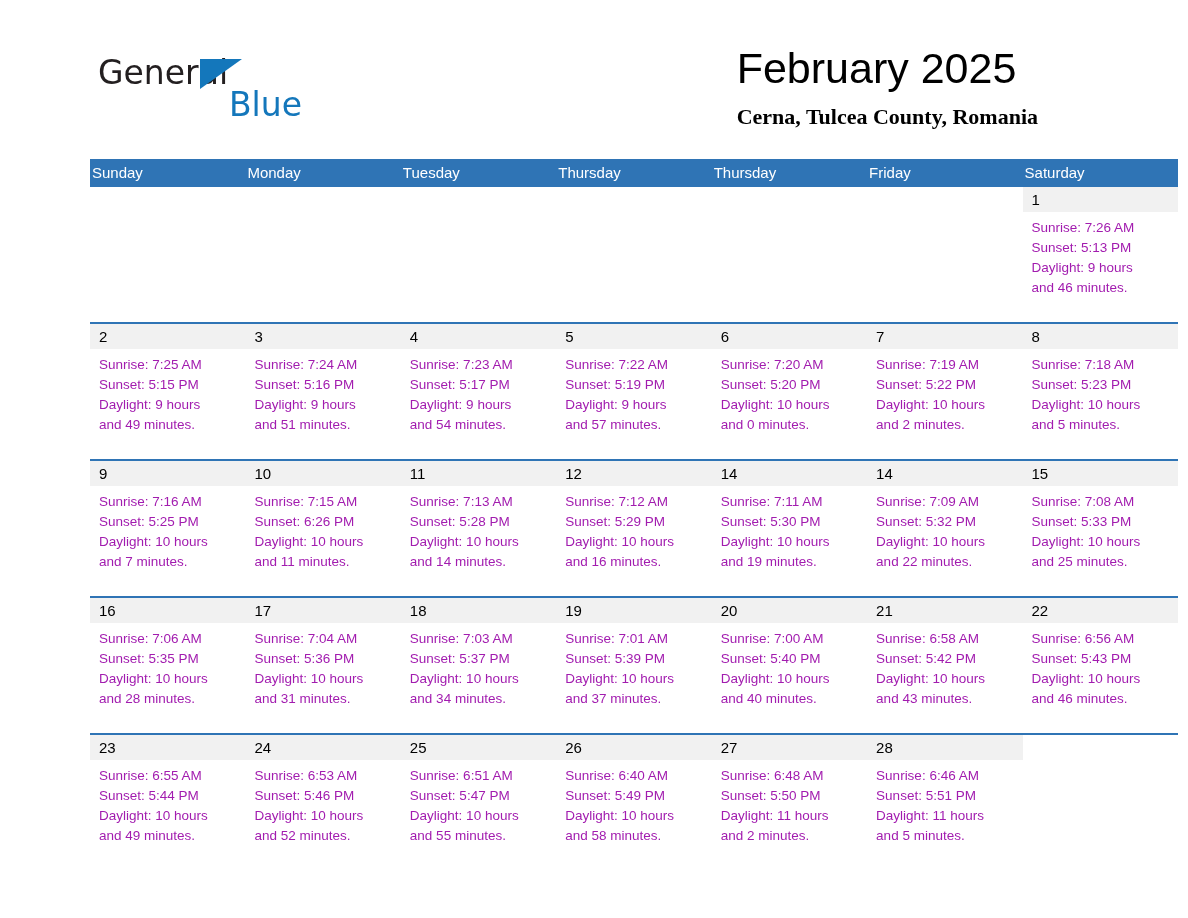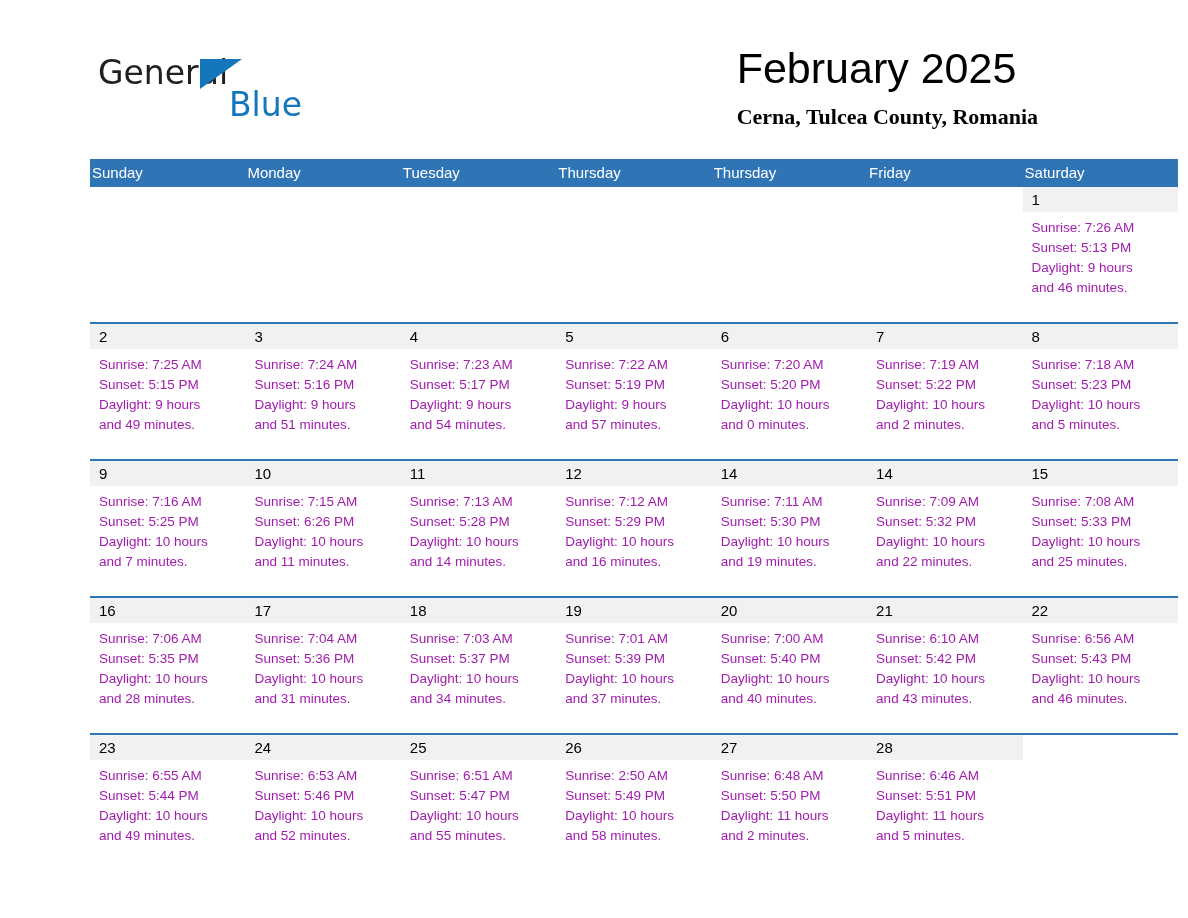--- a/index.html
+++ b/index.html
@@ -394,21 +394,21 @@
             <div class="info">
               <div>Sunrise: 7:00 AM</div>
               <div>Sunset: 5:40 PM</div>
               <div>Daylight: 10 hours</div>
               <div>and 40 minutes.</div>
             </div>
           </div>
           <div class="day-cell">
             <div class="num-band">21</div>
             <div class="info">
-              <div>Sunrise: 6:10 AM</div>
+              <div>Sunrise: 6:58 AM</div>
               <div>Sunset: 5:42 PM</div>
               <div>Daylight: 10 hours</div>
               <div>and 43 minutes.</div>
             </div>
           </div>
           <div class="day-cell">
             <div class="num-band">22</div>
             <div class="info">
               <div>Sunrise: 6:56 AM</div>
               <div>Sunset: 5:43 PM</div>
@@ -441,21 +441,21 @@
             <div class="info">
               <div>Sunrise: 6:51 AM</div>
               <div>Sunset: 5:47 PM</div>
               <div>Daylight: 10 hours</div>
               <div>and 55 minutes.</div>
             </div>
           </div>
           <div class="day-cell">
             <div class="num-band">26</div>
             <div class="info">
-              <div>Sunrise: 2:50 AM</div>
+              <div>Sunrise: 6:40 AM</div>
               <div>Sunset: 5:49 PM</div>
               <div>Daylight: 10 hours</div>
               <div>and 58 minutes.</div>
             </div>
           </div>
           <div class="day-cell">
             <div class="num-band">27</div>
             <div class="info">
               <div>Sunrise: 6:48 AM</div>
               <div>Sunset: 5:50 PM</div>

